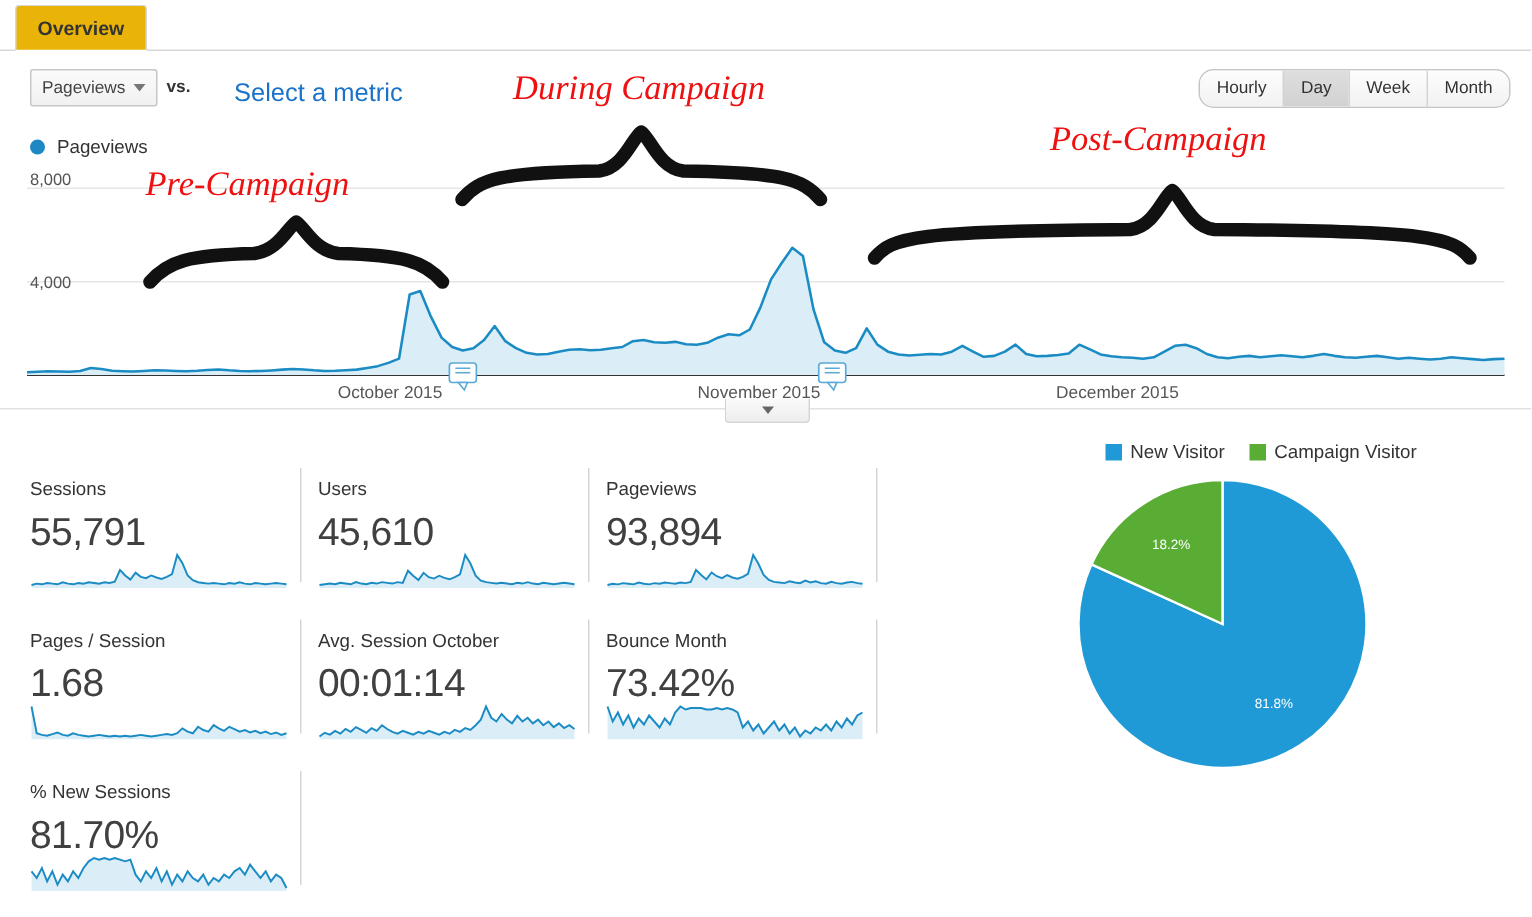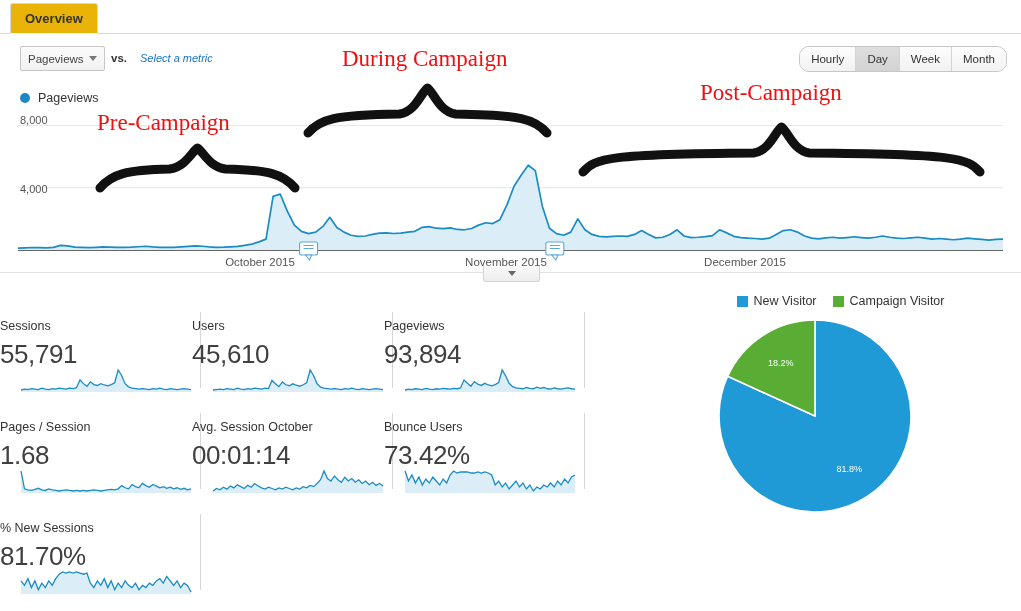--- a/index.html
+++ b/index.html
@@ -53,22 +53,22 @@
     border-left: 4px solid transparent;
     border-right: 4px solid transparent;
     border-top: 5px solid #777;
     margin-left: 4px;
   }
   .vs-label {
     position: absolute; left: 111px; top: 18px;
     font-size: 11.5px; font-weight: bold; color: #333;
   }
   .select-metric-link {
-    position: absolute; left: 140px; top: 18px;
-    font-size: 11px; color: #1a73c8; cursor: pointer; font-style: italic;
+    position: absolute; left: 156px; top: 18px;
+    font-size: 17px; color: #1a73c8; cursor: pointer;
   }
   .period-group {
     position: absolute; right: 14px; top: 12px;
     display: flex; height: 26px;
     border: 1px solid #c6c6c6; border-radius: 10px;
     overflow: hidden;
   }
   .period-btn {
     padding: 0 11px; height: 24px;
     display: flex; align-items: center;
@@ -120,29 +120,31 @@
     position: absolute; left: 0; width: 1021px; height: 1px; background: #e2e2e2;
   }
 
   
   .annot {
     position: absolute;
     font-family: "Liberation Serif", serif;
     color: #ee1111;
     font-size: 23px;
     white-space: nowrap;
+    font-style: italic;
   }
 
   
   .cards {
     position: absolute; left: 0; top: 300px; width: 680px;
   }
   .card-row { position: relative; height: 101px; }
   .card {
     position: absolute; top: 0; width: 190px; height: 101px;
+    padding-left: 20px;
   }
   .card.c0 { left: 0px; }
   .card.c1 { left: 192px; }
   .card.c2 { left: 384px; }
   .card-sep {
     position: absolute; top: 12px; width: 1px; height: 76px;
     background: #d6d6d6;
   }
   .card-label {
     font-size: 12.5px; color: #333; margin: 0; padding-top: 19px;
@@ -290,21 +292,21 @@
       </div>
       <div class="card c1">
         <div class="card-label">Avg. Session October</div>
         <div class="card-value">00:01:14</div>
         <svg class="spark" width="172" height="26">
             <path d="M 1 24 L 4.469387755102041 21.5 L 7.938775510204081 22.75 L 11.408163265306122 20.25 L 14.877551020408163 22.125 L 18.346938775510203 19 L 21.816326530612244 20.875 L 25.285714285714285 17.75 L 28.755102040816325 19.625 L 32.224489795918366 21.5 L 35.69387755102041 18.375 L 39.16326530612245 20.25 L 42.63265306122449 16.5 L 46.10204081632653 19 L 49.57142857142857 20.875 L 53.04081632653061 22.125 L 56.51020408163265 20.25 L 59.97959183673469 21.5 L 63.44897959183673 22.75 L 66.91836734693878 20.875 L 70.38775510204081 22.125 L 73.85714285714286 20.25 L 77.3265306122449 21.5 L 80.79591836734694 22.75 L 84.26530612244898 20.875 L 87.73469387755102 22.125 L 91.20408163265306 19.625 L 94.6734693877551 20.875 L 98.14285714285714 18.375 L 101.61224489795919 19.625 L 105.08163265306122 16.5 L 108.55102040816327 12.75 L 112.0204081632653 4 L 115.48979591836735 11.5 L 118.95918367346938 14 L 122.42857142857143 9 L 125.89795918367346 12.75 L 129.3673469387755 15.25 L 132.83673469387756 10.25 L 136.30612244897958 14 L 139.77551020408163 11.5 L 143.24489795918367 15.25 L 146.71428571428572 12.75 L 150.18367346938774 16.5 L 153.6530612244898 14 L 157.12244897959184 17.75 L 160.59183673469389 15.25 L 164.0612244897959 18.375 L 167.53061224489795 16.5 L 171 19 L 171 26 L 1 26 Z" fill="#dbeef8" stroke="none"></path>
             <path d="M 1 24 L 4.469387755102041 21.5 L 7.938775510204081 22.75 L 11.408163265306122 20.25 L 14.877551020408163 22.125 L 18.346938775510203 19 L 21.816326530612244 20.875 L 25.285714285714285 17.75 L 28.755102040816325 19.625 L 32.224489795918366 21.5 L 35.69387755102041 18.375 L 39.16326530612245 20.25 L 42.63265306122449 16.5 L 46.10204081632653 19 L 49.57142857142857 20.875 L 53.04081632653061 22.125 L 56.51020408163265 20.25 L 59.97959183673469 21.5 L 63.44897959183673 22.75 L 66.91836734693878 20.875 L 70.38775510204081 22.125 L 73.85714285714286 20.25 L 77.3265306122449 21.5 L 80.79591836734694 22.75 L 84.26530612244898 20.875 L 87.73469387755102 22.125 L 91.20408163265306 19.625 L 94.6734693877551 20.875 L 98.14285714285714 18.375 L 101.61224489795919 19.625 L 105.08163265306122 16.5 L 108.55102040816327 12.75 L 112.0204081632653 4 L 115.48979591836735 11.5 L 118.95918367346938 14 L 122.42857142857143 9 L 125.89795918367346 12.75 L 129.3673469387755 15.25 L 132.83673469387756 10.25 L 136.30612244897958 14 L 139.77551020408163 11.5 L 143.24489795918367 15.25 L 146.71428571428572 12.75 L 150.18367346938774 16.5 L 153.6530612244898 14 L 157.12244897959184 17.75 L 160.59183673469389 15.25 L 164.0612244897959 18.375 L 167.53061224489795 16.5 L 171 19" fill="none" stroke="#1b8bc4" stroke-width="1.3"></path>
           </svg>
       </div>
       <div class="card c2">
-        <div class="card-label">Bounce Users</div>
+        <div class="card-label">Bounce Month</div>
         <div class="card-value">73.42%</div>
         <svg class="spark" width="172" height="26">
             <path d="M 1 4 L 4.469387755102041 14 L 7.938775510204081 8 L 11.408163265306122 16 L 14.877551020408163 10 L 18.346938775510203 18 L 21.816326530612244 12 L 25.285714285714285 16 L 28.755102040816325 10 L 32.224489795918366 14 L 35.69387755102041 18 L 39.16326530612245 12 L 42.63265306122449 16 L 46.10204081632653 8 L 49.57142857142857 4 L 53.04081632653061 6 L 56.51020408163265 5 L 59.97959183673469 5 L 63.44897959183673 5 L 66.91836734693878 6 L 70.38775510204081 6 L 73.85714285714286 5 L 77.3265306122449 6 L 80.79591836734694 5 L 84.26530612244898 6 L 87.73469387755102 8 L 91.20408163265306 18 L 94.6734693877551 14 L 98.14285714285714 20 L 101.61224489795919 16 L 105.08163265306122 22 L 108.55102040816327 18 L 112.0204081632653 14 L 115.48979591836735 20 L 118.95918367346938 16 L 122.42857142857143 22 L 125.89795918367346 18 L 129.3673469387755 24 L 132.83673469387756 20 L 136.30612244897958 22 L 139.77551020408163 18 L 143.24489795918367 20 L 146.71428571428572 16 L 150.18367346938774 20 L 153.6530612244898 14 L 157.12244897959184 18 L 160.59183673469389 12 L 164.0612244897959 16 L 167.53061224489795 10 L 171 8 L 171 26 L 1 26 Z" fill="#dbeef8" stroke="none"></path>
             <path d="M 1 4 L 4.469387755102041 14 L 7.938775510204081 8 L 11.408163265306122 16 L 14.877551020408163 10 L 18.346938775510203 18 L 21.816326530612244 12 L 25.285714285714285 16 L 28.755102040816325 10 L 32.224489795918366 14 L 35.69387755102041 18 L 39.16326530612245 12 L 42.63265306122449 16 L 46.10204081632653 8 L 49.57142857142857 4 L 53.04081632653061 6 L 56.51020408163265 5 L 59.97959183673469 5 L 63.44897959183673 5 L 66.91836734693878 6 L 70.38775510204081 6 L 73.85714285714286 5 L 77.3265306122449 6 L 80.79591836734694 5 L 84.26530612244898 6 L 87.73469387755102 8 L 91.20408163265306 18 L 94.6734693877551 14 L 98.14285714285714 20 L 101.61224489795919 16 L 105.08163265306122 22 L 108.55102040816327 18 L 112.0204081632653 14 L 115.48979591836735 20 L 118.95918367346938 16 L 122.42857142857143 22 L 125.89795918367346 18 L 129.3673469387755 24 L 132.83673469387756 20 L 136.30612244897958 22 L 139.77551020408163 18 L 143.24489795918367 20 L 146.71428571428572 16 L 150.18367346938774 20 L 153.6530612244898 14 L 157.12244897959184 18 L 160.59183673469389 12 L 164.0612244897959 16 L 167.53061224489795 10 L 171 8" fill="none" stroke="#1b8bc4" stroke-width="1.3"></path>
           </svg>
       </div>
     </div>
 
     <div class="card-row">
       <div class="card-sep" style="left:200px;"></div>

